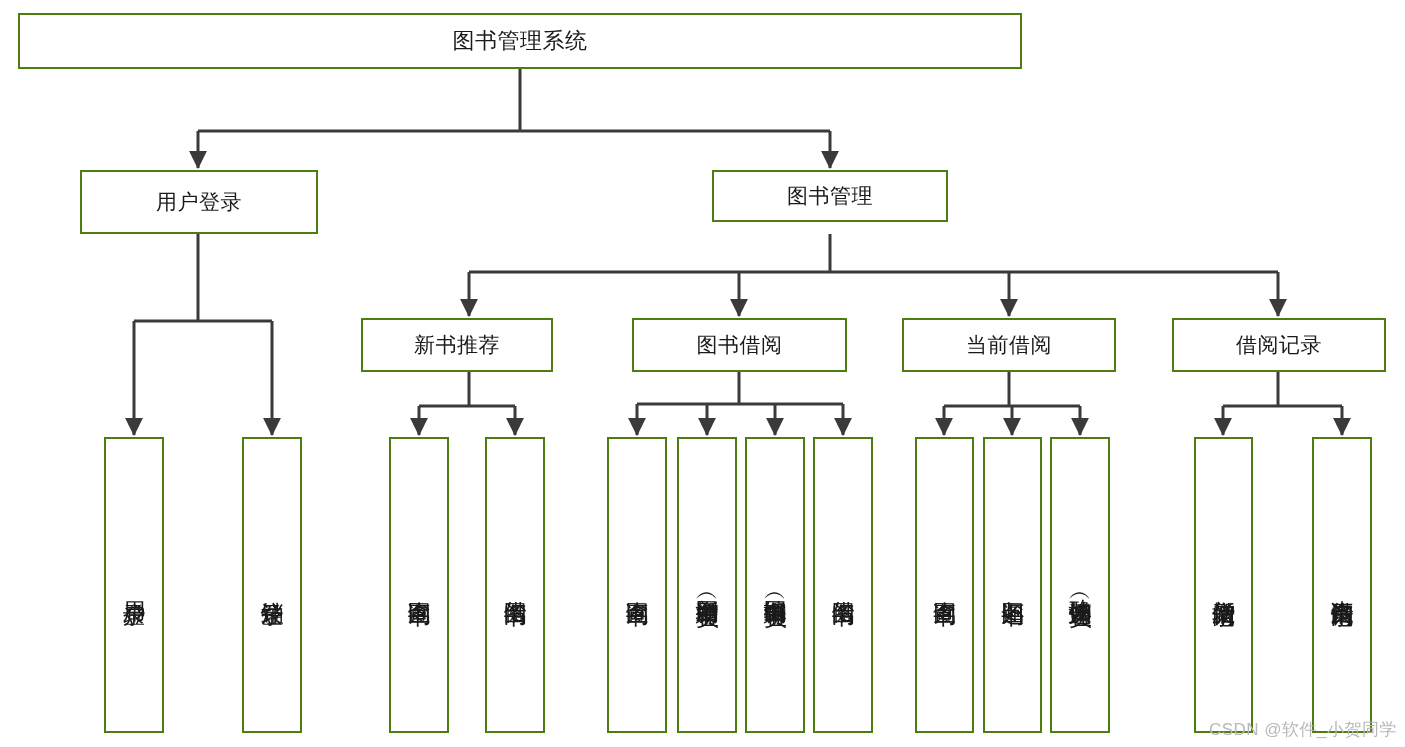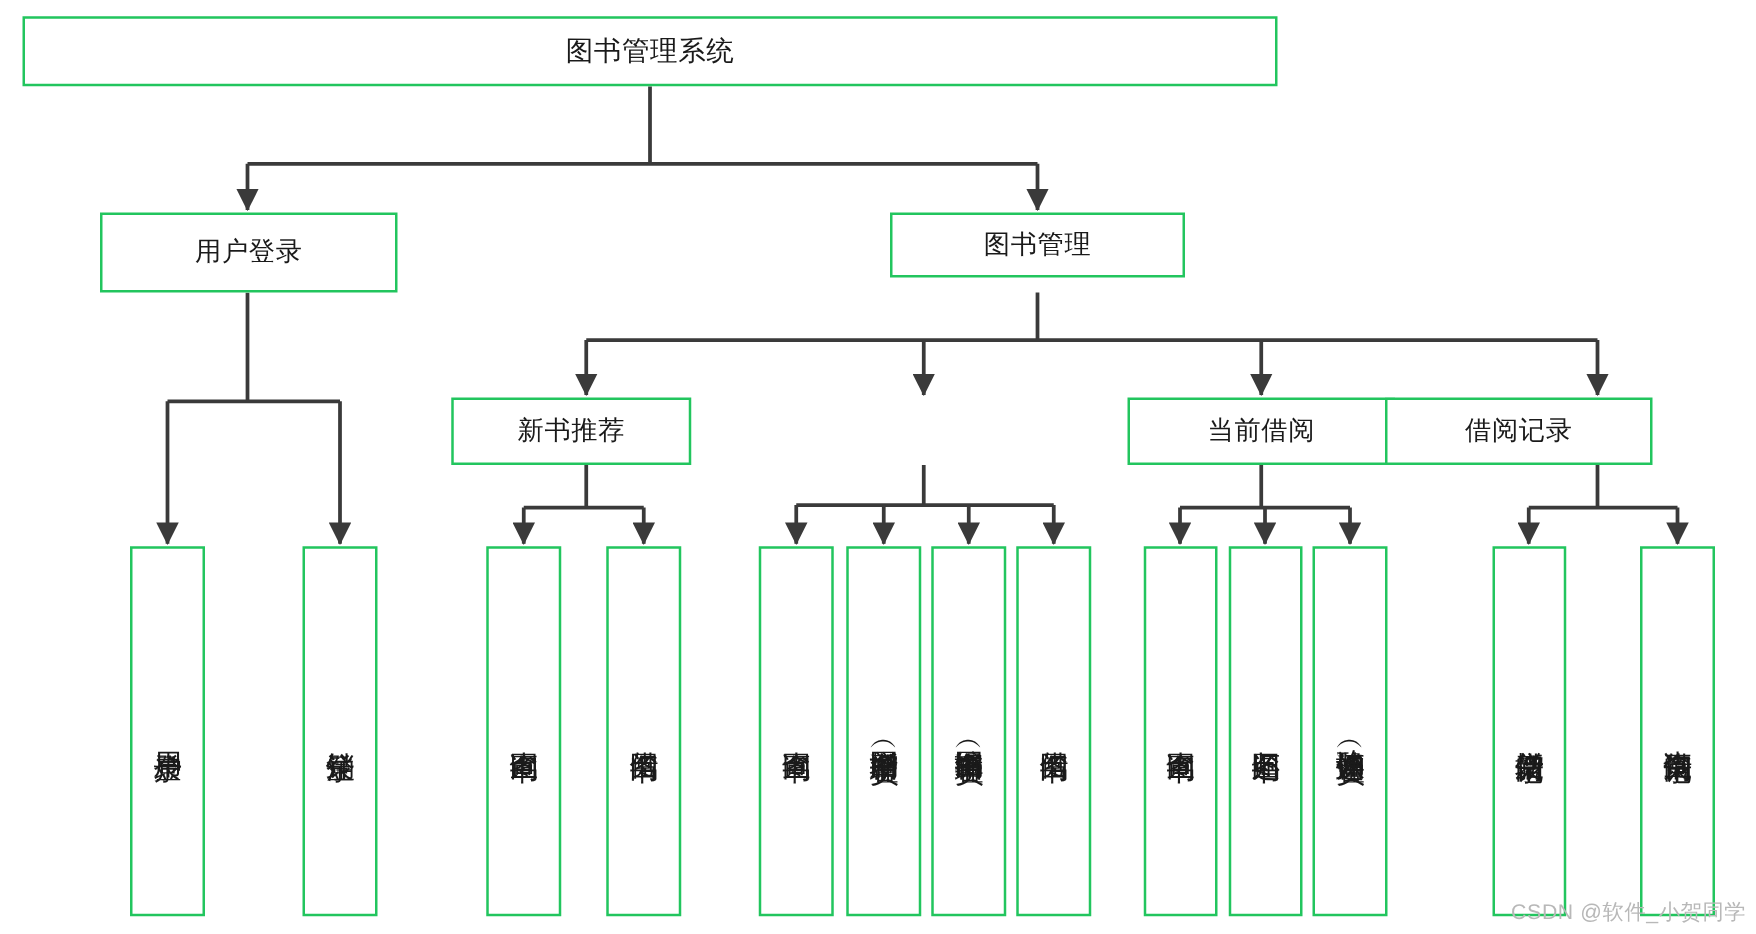--- a/index.html
+++ b/index.html
@@ -22,21 +22,21 @@
     position: absolute;
     left: 0;
     top: 0;
     width: 1405px;
     height: 747px;
     pointer-events: none;
   }
   .node {
     position: absolute;
     box-sizing: border-box;
-    border: 2px solid #22c55e;
+    border: 2px solid #4d7c0f;
     background: #ffffff;
     display: flex;
     align-items: center;
     justify-content: center;
     color: #1a1a1a;
   }
   .node-label {
     display: block;
     text-align: center;
     line-height: 1.18;
@@ -140,26 +140,29 @@
   </div>
 
   <div class="node horiz" style="left:712px; top:170px; width:236px; height:52px;">
     <span class="node-label">图书管理</span>
   </div>
 
   <div class="node horiz" style="left:361px; top:318px; width:192px; height:54px;">
     <span class="node-label">新书推荐</span>
   </div>
 
+  <div class="node horiz" style="left:632px; top:318px; width:215px; height:54px;">
+    <span class="node-label">图书借阅</span>
+  </div>
 
   <div class="node horiz" style="left:902px; top:318px; width:214px; height:54px;">
     <span class="node-label">当前借阅</span>
   </div>
 
-  <div class="node horiz" style="left:1108px; top:318px; width:214px; height:54px;">
+  <div class="node horiz" style="left:1172px; top:318px; width:214px; height:54px;">
     <span class="node-label">借阅记录</span>
   </div>
 
   <div class="node vert" style="left:104px; top:437px; width:60px; height:296px;">
     <span class="node-label">用户登录</span>
   </div>
   <div class="node vert" style="left:242px; top:437px; width:60px; height:296px;">
     <span class="node-label">注销登录</span>
   </div>
 

